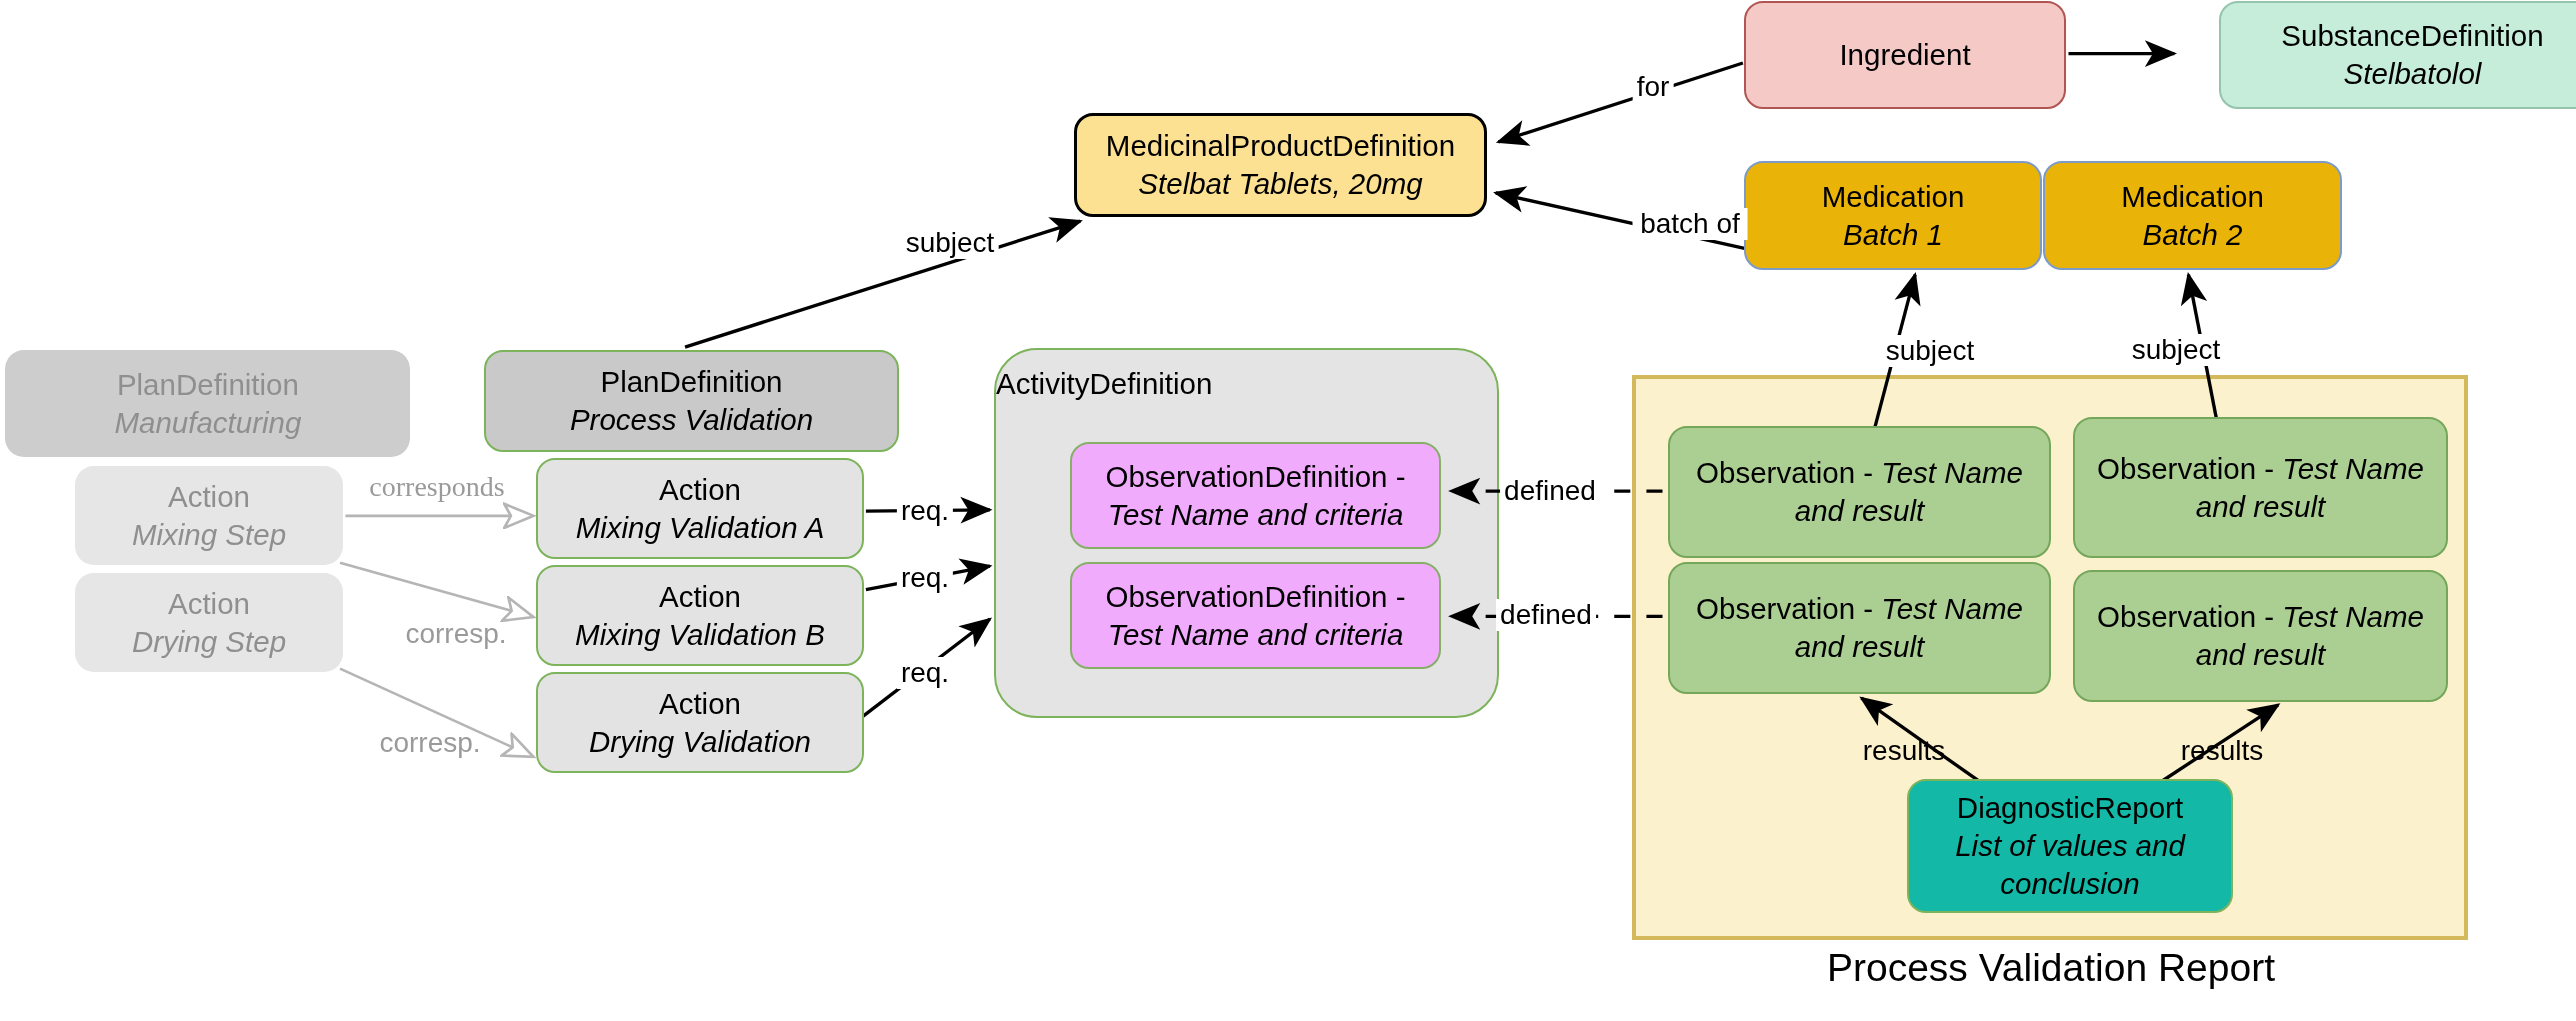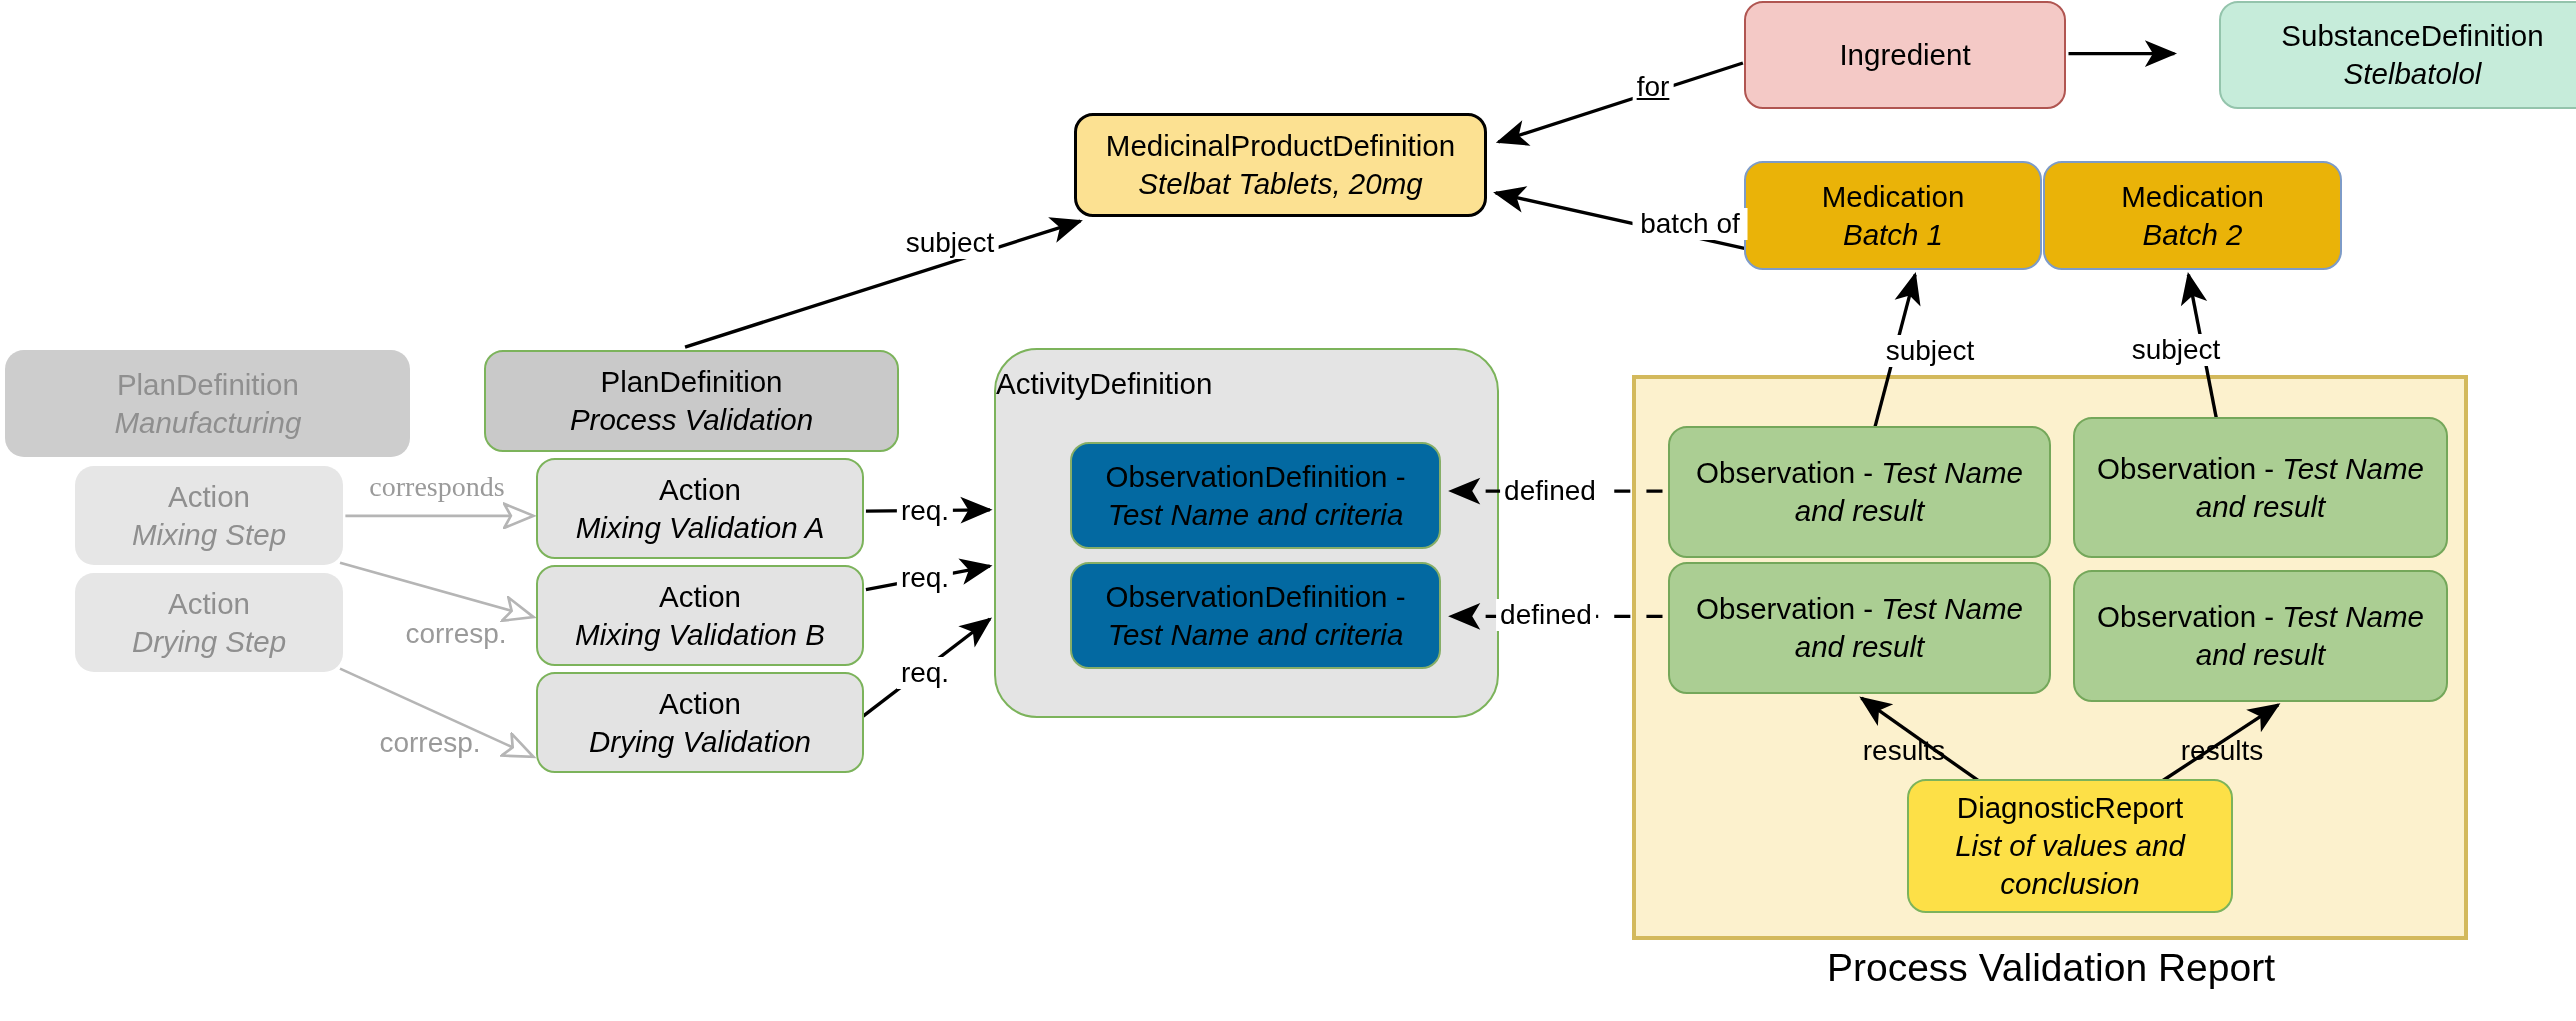--- a/index.html
+++ b/index.html
@@ -12,22 +12,22 @@
   
   .red    {background:#f4c9c6;border:2.7px solid #b05551;}
   .mint   {background:#c6ecda;border:2.7px solid #94c4ac;margin-left:40px;}
   .yellow {background:#fce192;border:3.4px solid #000000;}
   .blue   {background:#eab308;border:2.7px solid #7d9bc8;}
   .gray-faded-dark {background:#cdcdcd;border:none;color:#8f8f8f;}
   .gray-faded      {background:#e6e6e6;border:none;color:#8f8f8f;}
   .gray-green      {background:#c9c9c9;border:2.7px solid #7cb35b;}
   .lightgray-green {background:#e3e3e3;border:2.7px solid #7cb35b;}
   .green  {background:#abce93;border:2.7px solid #74a75a;}
-  .greendef{background:#0369a1;border:2.7px solid #86ae67;}
-  .tan    {background:#fde047;border:2.7px solid #7cb35b;}
+  .greendef{background:#f0abfc;border:2.7px solid #86ae67;}
+  .tan    {background:#14b8a6;border:2.7px solid #7cb35b;}
   .container-activity{position:absolute;box-sizing:border-box;background:#e4e4e4;
         border:2.7px solid #7cb35b;border-radius:43px;}
   .container-pvr{position:absolute;box-sizing:border-box;background:#fcf1cd;
         border:4px solid #d3b95c;}
   .container-title{position:absolute;width:100%;top:17.4px;text-align:left;font-size:29.5px;}
   .edge-label{position:absolute;transform:translate(-50%,-50%);font-size:28px;
         line-height:32px;white-space:nowrap;text-align:center;}
   .edge-label.bg{background:#ffffff;padding:0 4px;}
   .edge-label.gray{color:#9a9a9a;}
   .edge-label.wrap{white-space:normal;width:107px;}
@@ -158,21 +158,21 @@
 
   <div class="node green" style="left:2073px;top:570px;width:375px;height:132px;padding:0 20px;">
     <div><span>Observation - </span><span class="sub">Test Name and result</span></div>
   </div>
 
   <div class="node tan" style="left:1907px;top:779px;width:326px;height:134px;padding:0 19px;">
     <span>DiagnosticReport</span>
     <span class="sub">List of values and conclusion</span>
   </div>
 
-  <div class="edge-label bg" style="left:1653px;top:87px;text-decoration:underline;">for</div>
+  <div class="edge-label bg" style="left:1653px;top:87px;">for</div>
   <div class="edge-label bg wrap" style="left:1680px;top:224px;margin-left:10px;">batch of</div>
   <div class="edge-label bg" style="left:950px;top:243px;">subject</div>
   <div class="edge-label bg" style="left:1930px;top:351px;">subject</div>
   <div class="edge-label bg" style="left:2176px;top:350px;">subject</div>
   <div class="edge-label gray" style="left:437px;top:487px;font-family:Liberation Serif, serif;">corresponds</div>
   <div class="edge-label gray" style="left:456px;top:634px;">corresp.</div>
   <div class="edge-label gray" style="left:430px;top:743px;">corresp.</div>
   <div class="edge-label bg" style="left:925px;top:511px;">req.</div>
   <div class="edge-label bg" style="left:925px;top:578px;">req.</div>
   <div class="edge-label bg" style="left:925px;top:673px;">req.</div>

